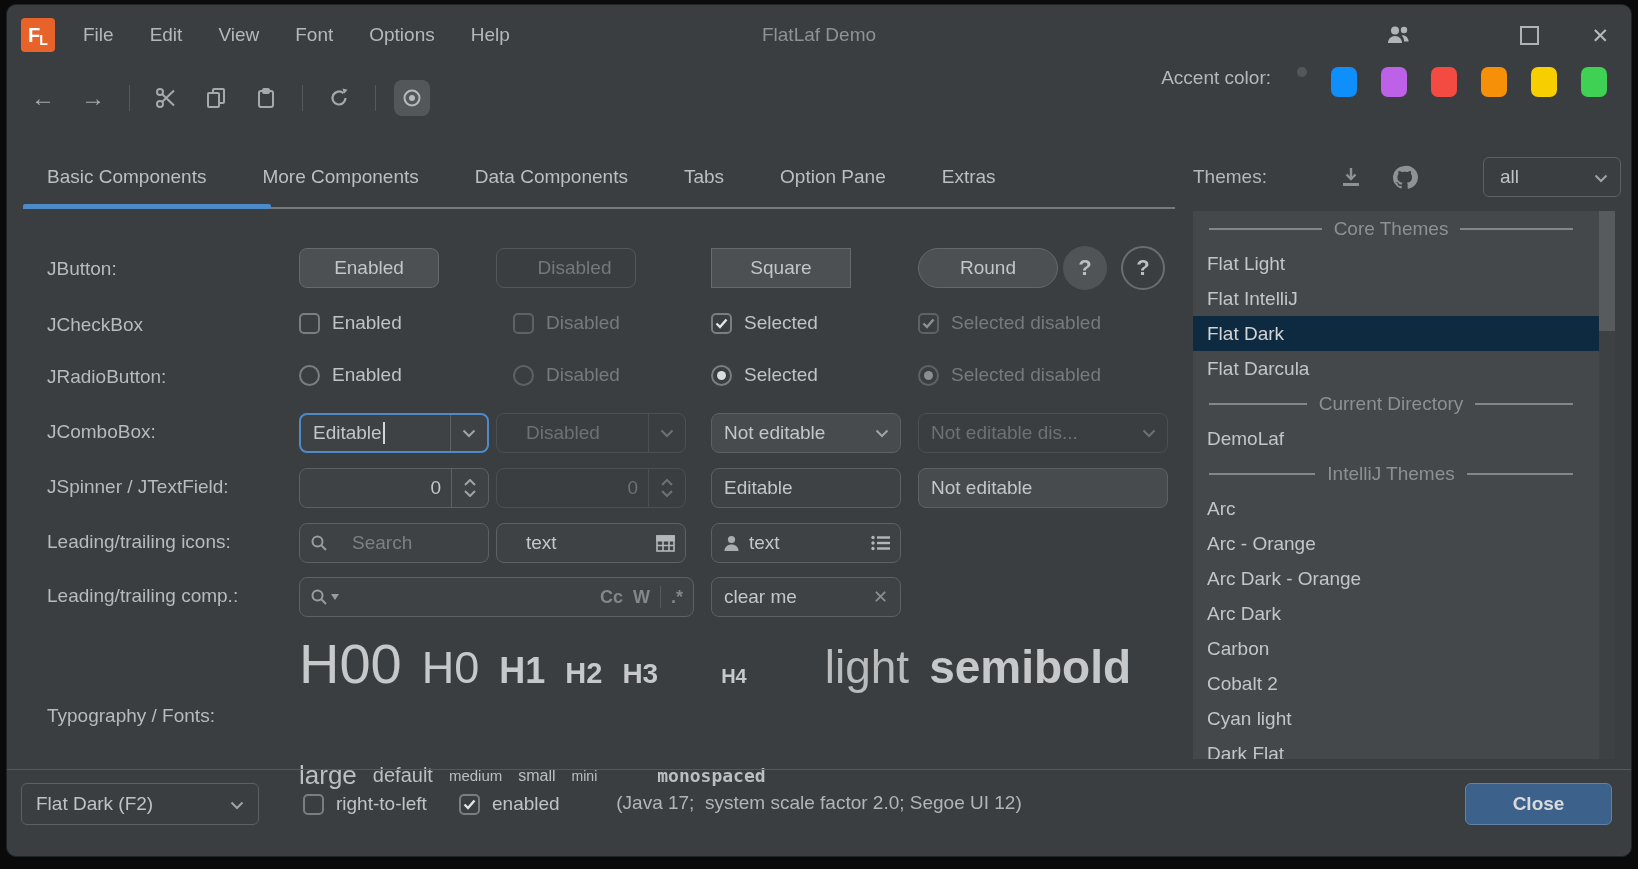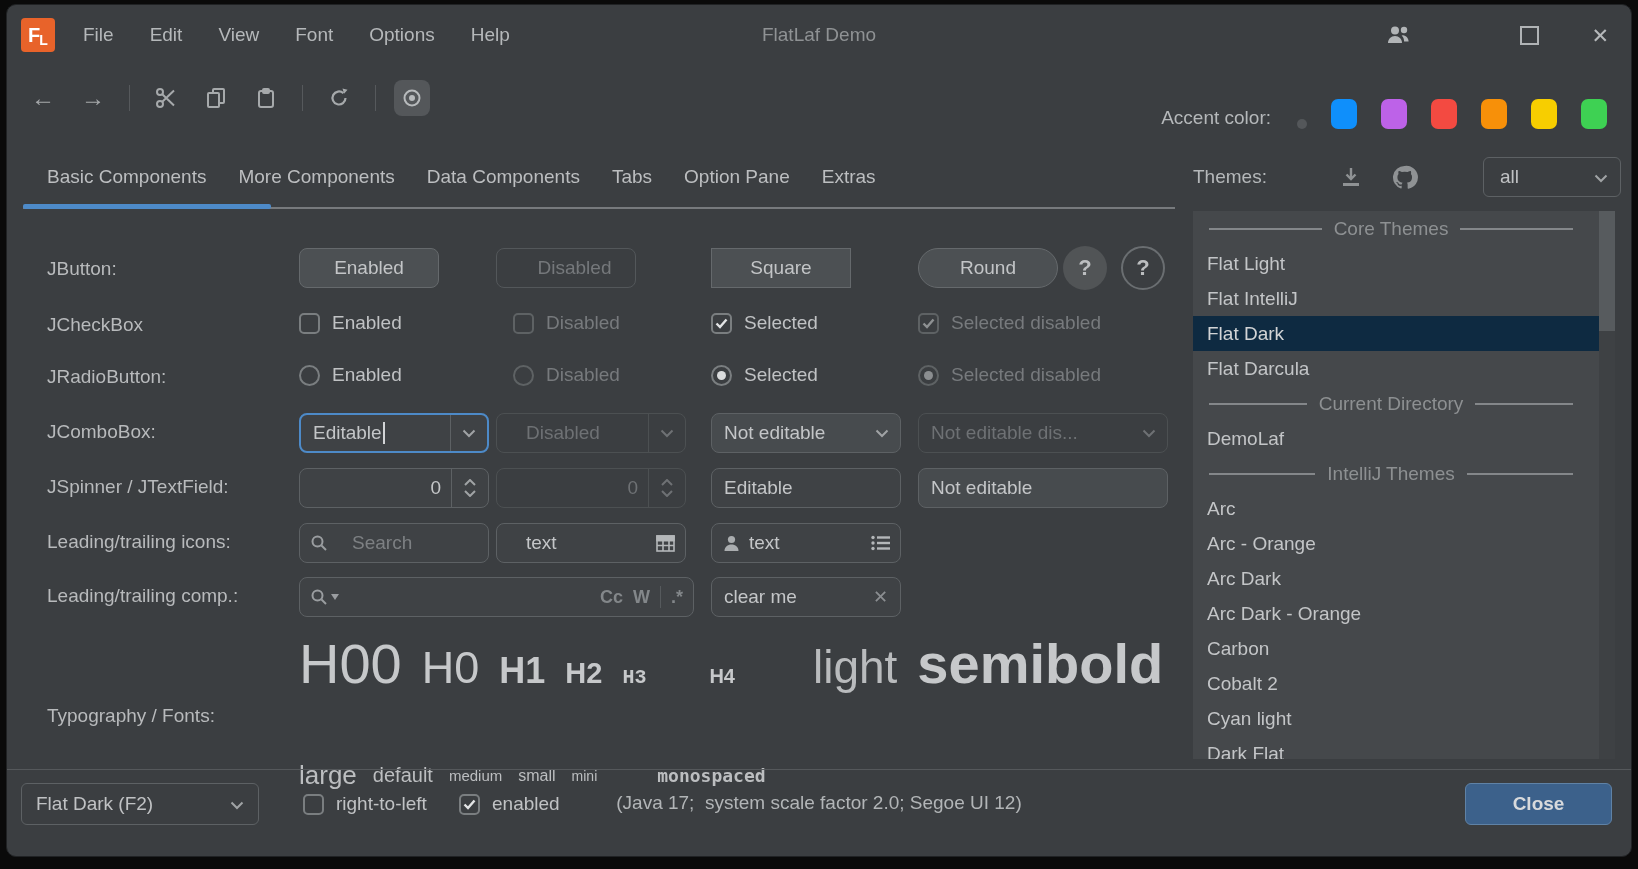--- a/index.html
+++ b/index.html
@@ -21,28 +21,28 @@
   .maximize-box{width:15px;height:15px;border:2px solid #b0b3b5;}
   .close-x{font-size:21px;line-height:1;color:#b6b9bb;}
   
   .toolbar{position:absolute;left:0;top:62px;right:0;height:62px;}
   .tools{position:absolute;left:18px;top:0;height:62px;display:flex;align-items:center;gap:14px;}
   .tool{width:36px;height:36px;display:flex;align-items:center;justify-content:center;border-radius:8px;}
   .tool.toggled{background:#54575a;}
   .tool svg{display:block;}
   .tsep{width:1px;height:26px;background:#56595c;margin:0 4px;}
   .arrow-glyph{font-size:24px;color:#a6a9ab;line-height:1;}
-  .accent{position:absolute;right:24px;top:0;height:62px;display:flex;align-items:flex-end;gap:24px;}
+  .accent{position:absolute;right:24px;top:0;height:62px;display:flex;align-items:flex-start;gap:24px;}
   .accent-label{font-size:19px;color:#b5b8ba;margin-right:2px;}
   .swatch{width:26px;height:30px;border-radius:7px;}
   .swatch-wrap{padding:5px;border-radius:9px;}
   .swatch-wrap.selected{background:#54575a;}
   
   .tabbar{position:absolute;left:0;top:142px;right:0;height:68px;}
-  .tabs{position:absolute;left:40px;top:0;height:60px;display:flex;gap:32px;align-items:center;font-size:19px;color:#bcbec0;}
+  .tabs{position:absolute;left:40px;top:0;height:60px;display:flex;gap:56px;align-items:center;font-size:19px;color:#bcbec0;}
   .tab-underline-gray{position:absolute;left:16px;top:60px;width:1152px;height:2px;background:#777a7d;}
   .tab-underline-blue{position:absolute;left:16px;top:57px;width:248px;height:5px;background:#4d8ac8;border-radius:2px;}
   
   .themes-head{position:absolute;left:1186px;top:148px;width:428px;height:48px;display:flex;align-items:center;}
   .themes-label{font-size:19px;color:#b5b8ba;}
   .icon-btn{width:36px;height:36px;display:flex;align-items:center;justify-content:center;}
   .filter-combo{margin-left:auto;width:138px;height:40px;border:1px solid #5d6164;border-radius:6px;
     display:flex;align-items:center;padding:0 12px 0 16px;font-size:19px;color:#c0c2c4;box-sizing:border-box;}
   .filter-combo .chev{margin-left:auto;}
   
@@ -97,23 +97,23 @@
   .spinner .btns{width:36px;display:flex;flex-direction:column;align-items:center;justify-content:center;gap:4px;}
   .placeholder{color:#7d8083;}
   .field svg{flex:none;}
   .trail{margin-left:auto;margin-right:10px;display:flex;align-items:center;gap:10px;}
   .opt-txt{font-weight:bold;font-size:18px;color:#83878a;}
   .clear-x{margin-left:auto;margin-right:12px;color:#8b8e91;font-size:18px;}
   
   .typo-big{position:absolute;left:252px;top:0;display:flex;align-items:baseline;gap:20px;color:#c6c8ca;}
   .typo-big .h00{font-size:56px;} .typo-big .h0{font-size:45px;}
   .typo-big .h1{font-size:36px;font-weight:bold;} .typo-big .h2{font-size:29px;font-weight:bold;}
-  .typo-big .h3{font-size:20px;font-weight:bold;font-family:Liberation Mono, monospace;} .typo-big .h4{font-size:20px;font-weight:bold;margin-left:43px;}
+  .typo-big .h3{font-size:28px;font-weight:bold;} .typo-big .h4{font-size:20px;font-weight:bold;margin-left:43px;}
   .typo-big .light{font-size:46px;font-weight:200;margin-left:58px;color:#b9bbbd;}
-  .typo-big .semibold{font-size:56px;font-weight:bold;}
+  .typo-big .semibold{font-size:46px;font-weight:bold;}
   .typo-sizes{position:absolute;left:252px;display:flex;align-items:center;gap:16px;color:#bcbec0;margin-top:41px;}
   .typo-sizes .large{font-size:26px;} .typo-sizes .default{font-size:20px;}
   .typo-sizes .medium{font-size:15px;} .typo-sizes .small{font-size:16px;} .typo-sizes .mini{font-size:14px;}
   .typo-sizes .mono{font-size:18px;font-family:"DejaVu Sans Mono","Liberation Mono",monospace;margin-left:44px;font-weight:bold;}
   
   .status-sep{position:absolute;left:0;right:0;top:764px;height:1px;background:#55585b;}
   .statusbar{position:absolute;left:0;right:0;top:778px;height:44px;}
   .lf-combo{position:absolute;left:14px;top:0;width:238px;height:42px;border:1px solid #5d6164;border-radius:6px;
     display:flex;align-items:center;padding:0 14px;font-size:19px;color:#c0c2c4;box-sizing:border-box;}
   .lf-combo .chev{margin-left:auto;}
@@ -267,22 +267,22 @@
         <span class="line"></span>
       </div>
     <div class="theme-row">DemoLaf</div>
     <div class="theme-sep">
         <span class="line"></span>
         <span class="txt">IntelliJ Themes</span>
         <span class="line"></span>
       </div>
     <div class="theme-row">Arc</div>
     <div class="theme-row">Arc - Orange</div>
+    <div class="theme-row">Arc Dark - Orange</div>
     <div class="theme-row">Arc Dark</div>
-    <div class="theme-row">Arc Dark - Orange</div>
     <div class="theme-row">Carbon</div>
     <div class="theme-row">Cobalt 2</div>
     <div class="theme-row">Cyan light</div>
     <div class="theme-row">Dark Flat</div>
     <div class="scrollbar">
         <div class="scroll-thumb"></div>
       </div>
   </div>
 
   <div class="row" style="top:243px;height:44px">

